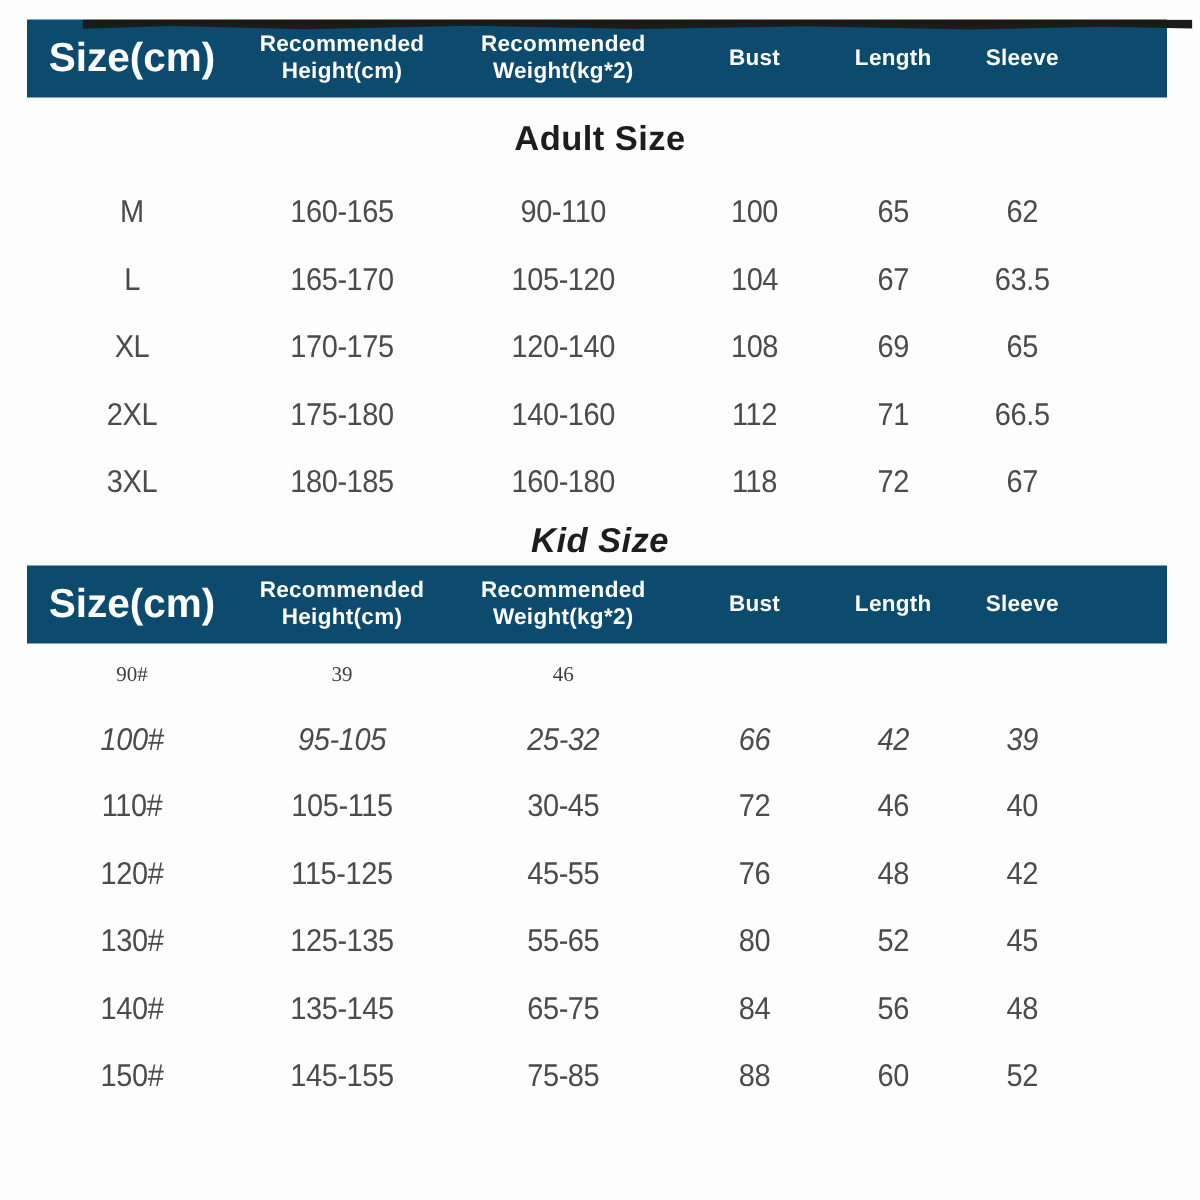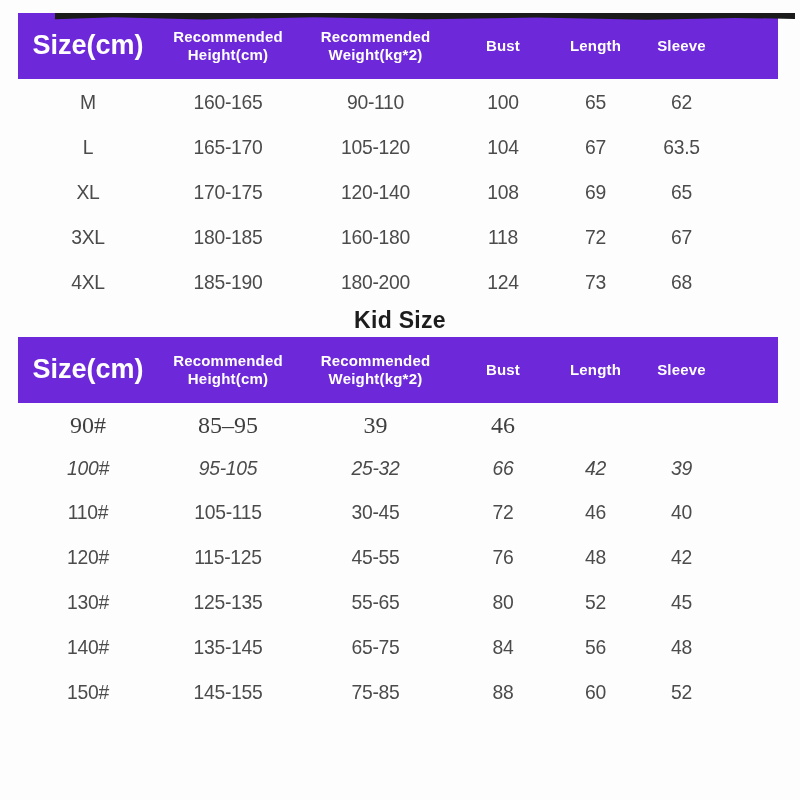--- a/index.html
+++ b/index.html
@@ -23,22 +23,22 @@
   .grid {
     display: grid;
     grid-template-columns: 140px 140px 155px 100px 85px 87px;
     width: 707px;
     padding-right: 53px;
     margin-left: 18px;
     box-sizing: content-box;
   }
 
   .band {
-    background: #6d28d9;
-    height: 66px;
+    background: #0c4a6e;
+    height: 52px;
     align-items: center;
     color: #ffffff;
   }
   .band .hcell {
     text-align: center;
     font-weight: bold;
     font-size: 15px;
     line-height: 1.18;
     letter-spacing: 0.2px;
   }
@@ -48,21 +48,21 @@
   .band2 { margin-top: 0; }
 
   .section-title {
     display: flex; align-items: center; justify-content: center;
     font-weight: bold;
     font-size: 23px;
     color: #1d1d1d;
     letter-spacing: 0.3px;
   }
   .title-adult { height: 54px; }
-  .title-kid   { height: 33px; }
+  .title-kid   { height: 33px; font-style: italic; }
 
   .rows .row {
     display: grid;
     grid-template-columns: 140px 140px 155px 100px 85px 87px;
     align-items: center;
     height: 45px;
   }
   .rows { width: 707px; padding-right: 53px; margin-left: 18px; }
   .rows .cell {
     text-align: center;
@@ -71,40 +71,41 @@
     letter-spacing: -0.3px;
     transform: scaleX(0.92);
   }
   
   .rows-kid .row:nth-child(1) { height: 44px; }
   .rows-kid .row:nth-child(2) { height: 42px; font-style: italic; }
   .rows-kid .row:nth-child(1) .cell {
     font-family: "Liberation Serif", "DejaVu Serif", serif;
     letter-spacing: 0;
     transform: none;
-    font-size: 24px;
+    font-size: 14px;
     color: #3f3f3f;
   }
 </style>
 </head>
 <body>
 
 <div class="page">
 
   <div class="torn-strip"></div>
 
   <div class="grid band band1">
     <div class="hcell size-col">Size(cm)</div>
     <div class="hcell">Recommended Height(cm)</div>
     <div class="hcell">Recommended Weight(kg*2)</div>
     <div class="hcell">Bust</div>
     <div class="hcell">Length</div>
     <div class="hcell">Sleeve</div>
   </div>
 
+  <div class="section-title title-adult">Adult Size</div>
 
   <div class="rows rows-adult">
       <div class="row">
         <div class="cell">M</div>
         <div class="cell">160-165</div>
         <div class="cell">90-110</div>
         <div class="cell">100</div>
         <div class="cell">65</div>
         <div class="cell">62</div>
       </div>
@@ -118,52 +119,51 @@
       </div>
       <div class="row">
         <div class="cell">XL</div>
         <div class="cell">170-175</div>
         <div class="cell">120-140</div>
         <div class="cell">108</div>
         <div class="cell">69</div>
         <div class="cell">65</div>
       </div>
       <div class="row">
+        <div class="cell">2XL</div>
+        <div class="cell">175-180</div>
+        <div class="cell">140-160</div>
+        <div class="cell">112</div>
+        <div class="cell">71</div>
+        <div class="cell">66.5</div>
+      </div>
+      <div class="row">
         <div class="cell">3XL</div>
         <div class="cell">180-185</div>
         <div class="cell">160-180</div>
         <div class="cell">118</div>
         <div class="cell">72</div>
         <div class="cell">67</div>
-      </div>
-      <div class="row">
-        <div class="cell">4XL</div>
-        <div class="cell">185-190</div>
-        <div class="cell">180-200</div>
-        <div class="cell">124</div>
-        <div class="cell">73</div>
-        <div class="cell">68</div>
       </div>
     </div>
 
   <div class="section-title title-kid">Kid Size</div>
 
   <div class="grid band band2">
     <div class="hcell size-col">Size(cm)</div>
     <div class="hcell">Recommended Height(cm)</div>
     <div class="hcell">Recommended Weight(kg*2)</div>
     <div class="hcell">Bust</div>
     <div class="hcell">Length</div>
     <div class="hcell">Sleeve</div>
   </div>
 
   <div class="rows rows-kid">
       <div class="row">
         <div class="cell">90#</div>
-        <div class="cell">85–95</div>
         <div class="cell">39</div>
         <div class="cell">46</div>
       </div>
       <div class="row">
         <div class="cell">100#</div>
         <div class="cell">95-105</div>
         <div class="cell">25-32</div>
         <div class="cell">66</div>
         <div class="cell">42</div>
         <div class="cell">39</div>

